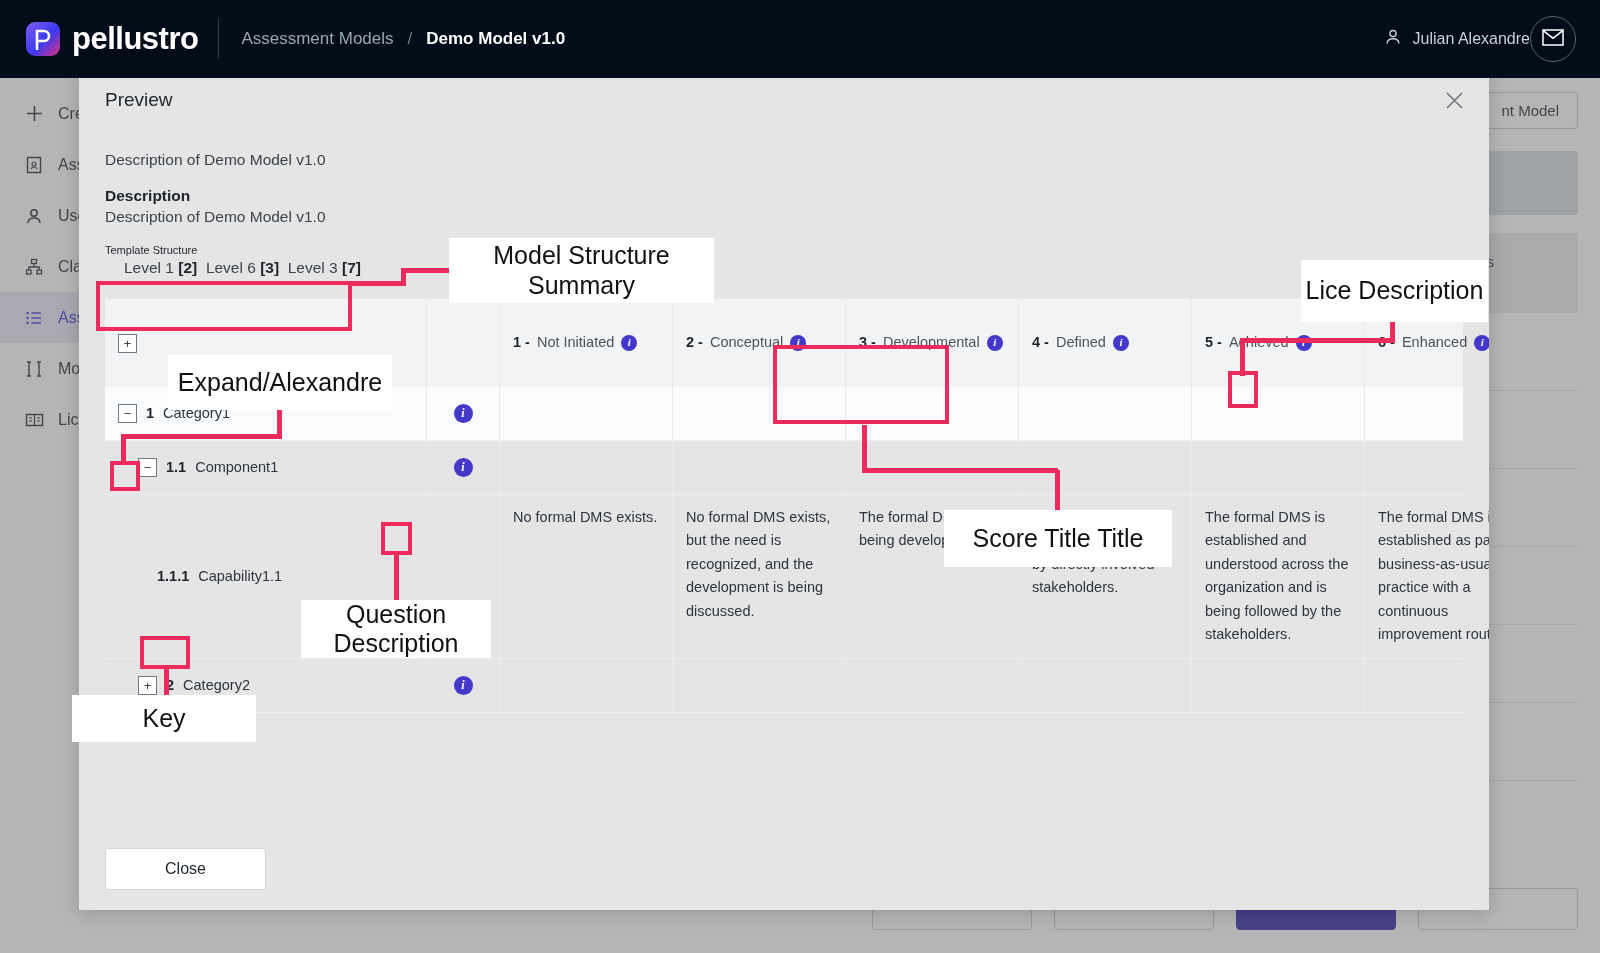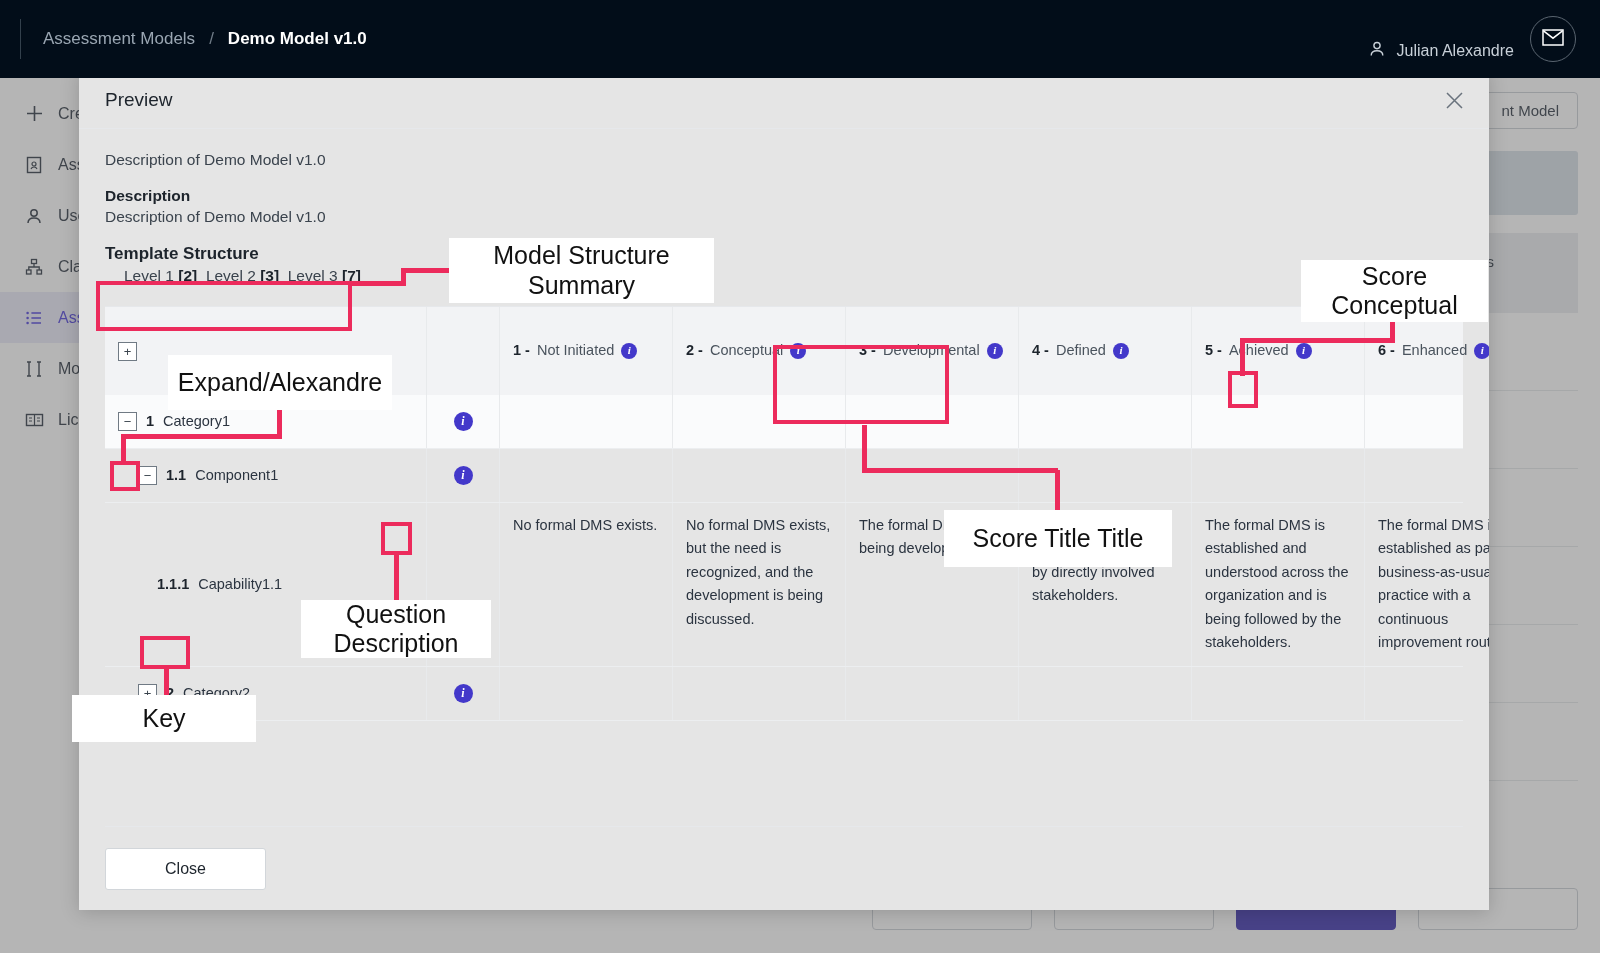--- a/index.html
+++ b/index.html
@@ -19,21 +19,21 @@
   .brand{ display:flex; align-items:center; gap:12px; margin-left:26px; }
   .brand-mark{ width:34px; height:34px; border-radius:9px;
     background:linear-gradient(135deg,#7b5cf0 0%,#3b3af0 55%,#e0317c 100%);
     display:flex; align-items:center; justify-content:center; }
   .brand-mark svg{ display:block; }
   .brand-name{ color:#fff; font-size:31px; font-weight:600; letter-spacing:-0.5px; }
   .nav-divider{ width:1px; height:40px; background:#33404c; margin:0 22px 0 20px; }
   .crumb{ color:#9aa6b2; font-size:17px; }
   .crumb-sep{ color:#6f7b87; font-size:17px; margin:0 14px; }
   .crumb-current{ color:#ffffff; font-size:17px; font-weight:600; }
-  .nav-right{ margin-left:auto; display:flex; align-items:flex-end; gap:16px; margin-right:24px; }
+  .nav-right{ margin-left:auto; display:flex; align-items:center; gap:0; margin-right:24px; }
   .user-chip{ display:flex; align-items:center; gap:11px; }
   .user-name{ color:#c8d0d8; font-size:16px; }
   .mail-btn{ width:46px; height:46px; border-radius:50%; border:1px solid #5a6570;
     display:flex; align-items:center; justify-content:center; }
 
   
   .sidebar{
     position:absolute; left:0; top:78px; width:216px; height:875px;
     background:#fff; padding-top:10px; z-index:1;
   }
@@ -74,21 +74,21 @@
   }
   .modal-head{ height:58px; border-bottom:1px solid #e6e8eb; display:flex; align-items:center;
     padding:0 26px; position:relative; }
   .modal-title{ font-size:19px; color:#1d242c; }
   .modal-close{ position:absolute; right:22px; top:16px; width:26px; height:26px;
     display:flex; align-items:center; justify-content:center; color:#6a737d; }
   .modal-body{ flex:1; padding:22px 26px 0 26px; overflow:hidden; position:relative; }
 
   .sec-label{ font-size:15.5px; font-weight:bold; color:#1d242c; margin-bottom:3px; }
   .sec-text{ font-size:15.5px; color:#3a434d; margin-bottom:18px; }
-  .tmpl-label{ font-size:17px; font-weight:bold; color:#1d242c; }
+  .tmpl-label{ font-size:11px; font-weight:normal; color:#1d242c; }
   .tmpl-levels{ font-size:15.5px; color:#3a434d; padding-left:19px; margin-top:3px; }
   .tmpl-levels b{ color:#1d242c; }
 
   
   .grid{ margin-top:21px; border-top:1px solid #e6e8eb; }
   .grow{ display:flex; min-height:54px; }
   .ghead{ background:#f2f3f5; min-height:88px; }
   .gcell{ border-right:1px solid #e8eaec; padding:11px 13px; font-size:14.5px;
     color:#2b3440; line-height:1.62; }
   .gcell:last-child{ border-right:none; }
@@ -252,20 +252,28 @@
     <div class="footer-note">
       <span class="ftitle">H</span>
       <span>Copyrigh</span><br>
       <span>rights r</span>
     </div>
   </div>
 
   <div class="scrim"></div>
 
   <div class="topnav">
+    <div class="brand">
+      <span class="brand-mark">
+        <svg width="20" height="22" viewBox="0 0 20 22">
+            <path d="M4 21V3h7a5 5 0 0 1 0 10H6" stroke="#fff" stroke-width="2.6" fill="none" stroke-linecap="round"></path>
+          </svg>
+      </span>
+      <span class="brand-name">pellustro</span>
+    </div>
     <div class="nav-divider"></div>
     <span class="crumb">Assessment Models</span>
     <span class="crumb-sep">/</span>
     <span class="crumb-current">Demo Model v1.0</span>
     <div class="nav-right">
       <div class="user-chip">
         <span><svg width="18" height="18" viewBox="0 0 18 18">
               <circle cx="9" cy="5.6" r="3.1" stroke="#c8d0d8" stroke-width="1.4" fill="none"></circle>
               <path d="M3.2 15.5c0-3.1 2.6-4.8 5.8-4.8s5.8 1.7 5.8 4.8" stroke="#c8d0d8" stroke-width="1.4" fill="none"></path>
             </svg></span>
@@ -291,21 +299,21 @@
     </div>
 
     <div class="modal-body">
       <div class="sec-text">Description of Demo Model v1.0</div>
       <div class="sec-label">Description</div>
       <div class="sec-text">Description of Demo Model v1.0</div>
       <div class="tmpl-label">Template Structure</div>
       <div class="tmpl-levels">
         <span>Level 1</span>
         <b>[2]</b>&nbsp;
-        <span>Level 2</span>
+        <span>Level 6</span>
         <b>[3]</b>&nbsp;
         <span>Level 3</span>
         <b>[7]</b>
       </div>
 
       <div class="grid">
         <div class="grow ghead">
           <div class="gcell c-name">
             <span class="toggle">+</span>
           </div>
@@ -413,21 +421,21 @@
       <button class="close-btn">Close</button>
     </div>
   </div>
 
   <div class="conn" style="left:348px; top:281px; width:58px; height:5px;"></div>
   <div class="conn" style="left:401px; top:268px; width:5px; height:18px;"></div>
   <div class="conn" style="left:401px; top:268px; width:52px; height:5px;"></div>
   <div class="callout big" style="left:449px; top:238px; width:265px; height:65px;">Model Structure Summary</div>
   <div class="hl" style="left:96px; top:281px; width:256px; height:50px;"></div>
 
-  <div class="callout big" style="left:1301px; top:260px; width:187px; height:62px;">Score Conceptual</div>
+  <div class="callout big" style="left:1301px; top:260px; width:187px; height:62px;">Lice Description</div>
   <div class="conn" style="left:1390px; top:318px; width:5px; height:25px;"></div>
   <div class="conn" style="left:1240px; top:338px; width:155px; height:5px;"></div>
   <div class="conn" style="left:1240px; top:338px; width:5px; height:38px;"></div>
   <div class="hl" style="left:1228px; top:371px; width:30px; height:37px;"></div>
 
   <div class="callout big" style="left:168px; top:355px; width:224px; height:55px;">Expand/Alexandre</div>
   <div class="conn" style="left:277px; top:406px; width:5px; height:32px;"></div>
   <div class="conn" style="left:121px; top:434px; width:161px; height:5px;"></div>
   <div class="conn" style="left:121px; top:434px; width:5px; height:28px;"></div>
   <div class="hl" style="left:110px; top:461px; width:30px; height:30px;"></div>

